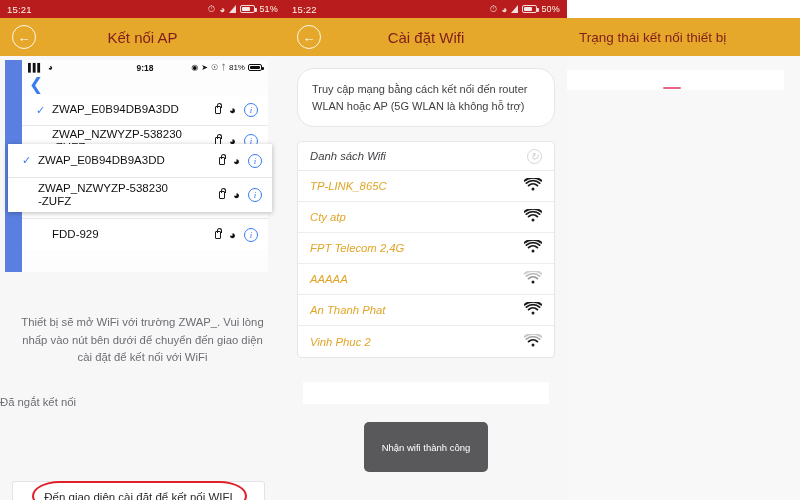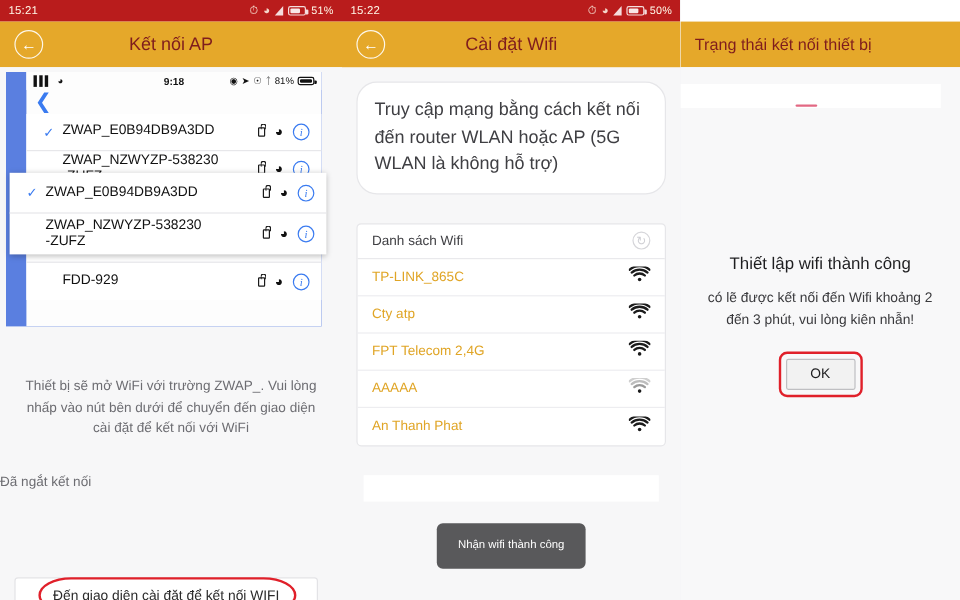--- a/index.html
+++ b/index.html
@@ -116,38 +116,38 @@
   .redring {
     position: absolute; border: 2.2px solid #e0202a; border-radius: 40px/22px;
     pointer-events: none;
   }
 
   
   #panel-2 .body { position: relative; height: 462px; background: #f7f7f8; padding: 0 12px; }
   .card {
     background: #fff; border: 1px solid #e6e6e9; border-radius: 4px;
   }
-  .p2-info { margin-top: 12px; padding: 12px 14px; font-size: 15px; color: #3f3f43; line-height: 1.5; border-radius: 17px; }
-  .p2-list { margin-top: 24px; }
+  .p2-info { margin-top: 12px; padding: 12px 14px; font-size: 11px; color: #3f3f43; line-height: 1.5; border-radius: 17px; }
+  .p2-list { margin-top: 14px; font-style: italic; }
   .p2-list-head {
     display: flex; align-items: center; justify-content: space-between;
     height: 29px; padding: 0 12px; border-bottom: 1px solid #e9e9ec;
     font-size: 11.3px; color: #3f3f43;
   }
   .refresh-ic { width:15px;height:15px;border-radius:50%;border:1px solid #d6d6da;
      display:flex;align-items:center;justify-content:center;color:#cfcfd4;font-size:10px;}
   .p2-row {
     display:flex; align-items:center; justify-content:space-between;
     height: 31px; padding: 0 12px; border-bottom: 1px solid #ededf0;
     font-size: 11.3px; color: #e0a526;
   }
   .p2-row:last-child { border-bottom: none; }
   .p2-blank { margin-top: 24px; height: 22px; background: #fff; margin-left: 6px; margin-right: 6px;}
   .toast {
-    margin: 18px auto 0; width: 124px; height: 38px; border-radius: 5px;
+    margin: 18px auto 0; width: 124px; height: 50px; border-radius: 5px;
     background: #59595b; color: #fff; font-size: 9.5px;
     display: flex; align-items: center; justify-content: center;
   }
 
   
   #panel-3 .body { position: relative; height: 462px; background: #f8f8f9; }
   .p3-whitebar { position:absolute; left:0; right:16px; top:14px; height:20px; background:#fff; }
   .p3-redfrag { position:absolute; left:96px; top:31px; width:18px; height:2px; background:#d8365a; opacity:.75; border-radius:1px;}
   .p3-dialog { position: absolute; left: 0; right: 0; top: 155px; text-align: center; }
   .p3-title { font-size: 14px; color: #1e1e20; margin-bottom: 14px; }
@@ -379,20 +379,31 @@
           <span>
             <svg width="18" height="14" viewBox="0 0 18 14">
                 <path d="M9 12.4a1.5 1.5 0 100-3 1.5 1.5 0 000 3z" fill="#1b1b1b"></path>
                 <path d="M4.6 7.6a6.6 6.6 0 018.8 0" stroke="#1b1b1b" stroke-width="1.9" fill="none" stroke-linecap="round"></path>
                 <path d="M2.4 5.1a10 10 0 0113.2 0" stroke="#1b1b1b" stroke-width="1.9" fill="none" stroke-linecap="round"></path>
                 <path d="M.5 2.8a13.2 13.2 0 0117 0" stroke="#1b1b1b" stroke-width="1.9" fill="none" stroke-linecap="round"></path>
               </svg>
           </span>
         </div>
 
+        <div class="p2-row">
+          <span>Vinh Phuc 2</span>
+          <span>
+            <svg width="18" height="14" viewBox="0 0 18 14">
+                <path d="M9 12.4a1.5 1.5 0 100-3 1.5 1.5 0 000 3z" fill="#1b1b1b"></path>
+                <path d="M4.6 7.6a6.6 6.6 0 018.8 0" stroke="#1b1b1b" stroke-width="1.9" fill="none" stroke-linecap="round"></path>
+                <path d="M2.4 5.1a10 10 0 0113.2 0" stroke="#a8a8a8" stroke-width="1.9" fill="none" stroke-linecap="round"></path>
+                <path d="M.5 2.8a13.2 13.2 0 0117 0" stroke="#c7c7c7" stroke-width="1.9" fill="none" stroke-linecap="round"></path>
+              </svg>
+          </span>
+        </div>
       </div>
 
       <div class="p2-blank"></div>
 
       <div class="toast">Nhận wifi thành công</div>
     </div>
   </div>
 
   <div class="seam" style="left:567px;"></div>
 
@@ -401,28 +412,16 @@
     <div style="height:18px;background:#fff;"></div>
 
     <div class="appbar left-title">
       <div class="title">Trạng thái kết nối thiết bị</div>
     </div>
 
     <div class="body">
       <div class="p3-whitebar"></div>
       <div class="p3-redfrag"></div>
 
-      <div class="p3-dialog">
-        <div class="p3-title">Thiết lập wifi thành công</div>
-        <div class="p3-msg">có lẽ được kết nối đến Wifi khoảng 2 đến 3 phút, vui lòng kiên nhẫn!</div>
-        <div class="p3-okwrap">
-          <div style="position:relative;">
-            <div class="p3-ok">
-              <span>OK</span>
-            </div>
-            <div class="okring" style="left:-6px; top:-6px; right:-6px; bottom:-6px;"></div>
-          </div>
-        </div>
-      </div>
     </div>
   </div>
 
 </div>
 
 </body></html>

